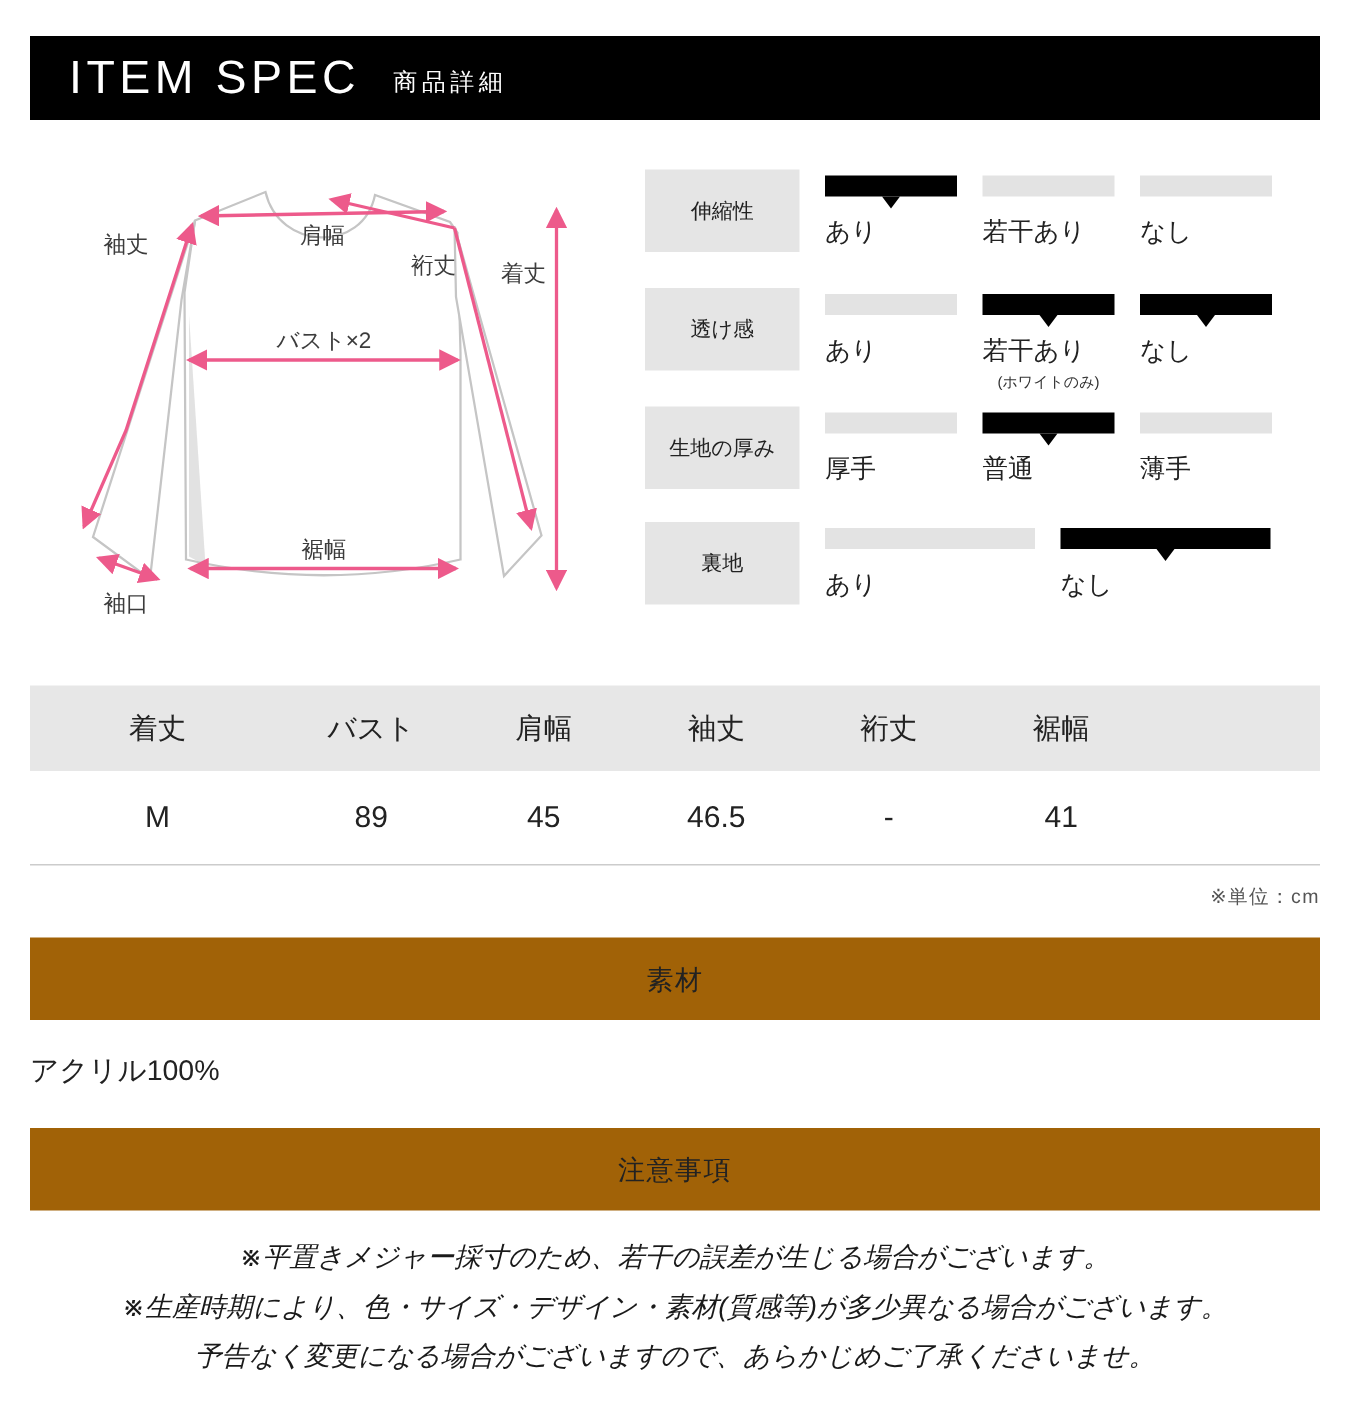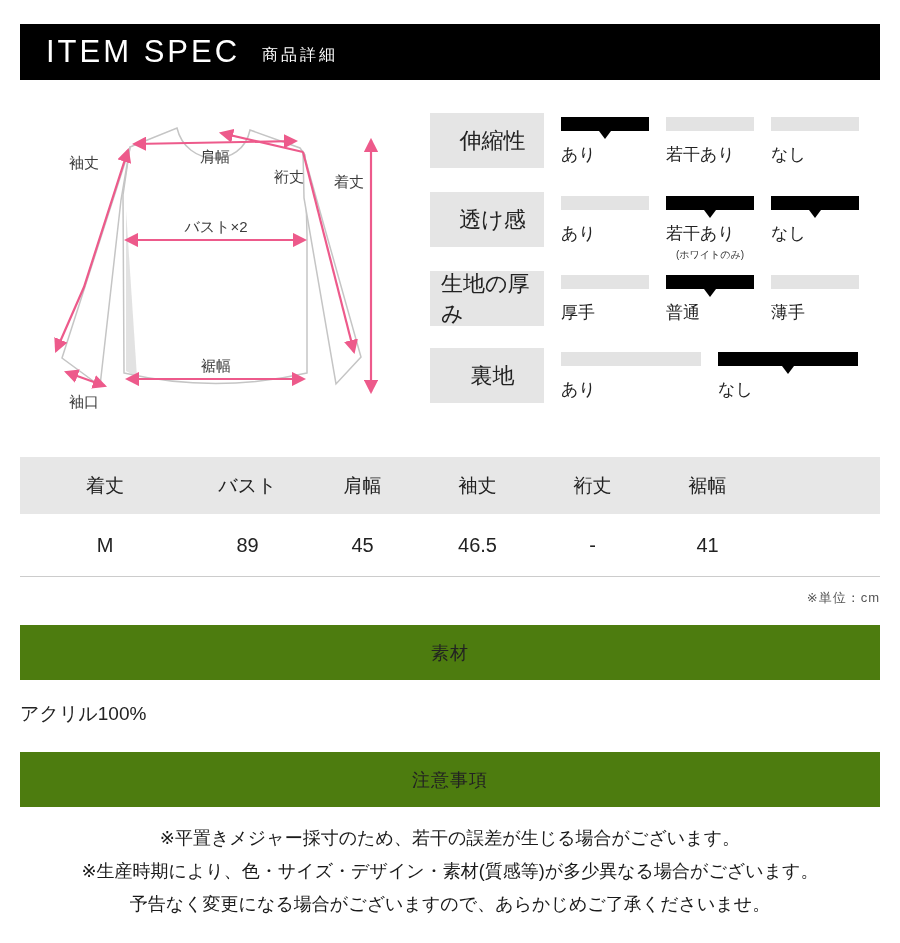--- a/index.html
+++ b/index.html
@@ -15,21 +15,21 @@
   
   .diagram{position:absolute;left:20px;top:95px;width:400px;height:330px;}
   .diagram svg{display:block;}
   .diagram text{font-size:15px;fill:#3c3c3c;}
 
   
   .props{position:absolute;left:430px;top:113px;width:420px;height:305px;}
   .prop-row{position:absolute;left:0;width:420px;display:flex;}
   .prop-row.r0{top:0;} .prop-row.r1{top:79px;} .prop-row.r2{top:158px;} .prop-row.r3{top:235px;}
   .prop-label{width:103px;height:55px;background:#e5e5e5;display:flex;align-items:center;
-    justify-content:center;font-size:22px;flex:none;padding-left:11px;}
+    justify-content:center;font-size:14px;flex:none;}
   .prop-options{display:flex;margin-left:17px;gap:17px;}
   .opt{width:88px;flex:none;}
   .opt.wide{width:140px;}
   .opt .bar{height:14px;background:#e3e3e3;margin-top:4px;position:relative;}
   .opt.selected .bar{background:#000;}
   .opt.selected .bar::after{content:"";position:absolute;left:50%;top:14px;margin-left:-6px;
     border-left:6px solid transparent;border-right:6px solid transparent;border-top:8px solid #000;}
   .opt-label{text-align:left;font-size:17px;margin-top:12px;white-space:nowrap;}
   .opt-note{text-align:center;font-size:10px;margin-top:3px;color:#333;}
 
@@ -37,27 +37,27 @@
   .size-table{position:absolute;left:20px;top:457px;width:860px;}
   .st-grid{display:grid;grid-template-columns:170px repeat(6,1fr);}
   .st-header{background:#e7e7e7;height:57px;}
   .st-header .st-cell{font-size:19px;}
   .st-row{height:62px;border-bottom:1px solid #ccc;}
   .st-row .st-cell{font-size:20px;}
   .st-cell{display:flex;align-items:center;justify-content:center;}
   .unit-note{text-align:right;font-size:13px;color:#555;margin-top:12px;letter-spacing:1px;}
 
   
-  .section-bar{position:absolute;left:20px;width:860px;height:55px;background:#4d7c0f;
+  .section-bar{position:absolute;left:20px;width:860px;height:55px;background:#a16207;
     display:flex;align-items:center;justify-content:center;font-size:18px;letter-spacing:1px;}
   .material-bar{top:625px;}
   .notice-bar{top:752px;text-align:right;}
   .material-value{position:absolute;left:20px;top:701px;width:860px;font-size:19px;}
   .notes{position:absolute;left:20px;top:822px;width:860px;text-align:center;
-    font-size:18px;line-height:33px;color:#1a1a1a;}
+    font-size:18px;line-height:33px;color:#1a1a1a;font-style:italic;}
 </style>
 </head>
 <body>
 
 <div class="page">
 
   <div class="header-bar">
     <span class="header-title">ITEM SPEC</span>
     <span class="header-subtitle">商品詳細</span>
   </div>

